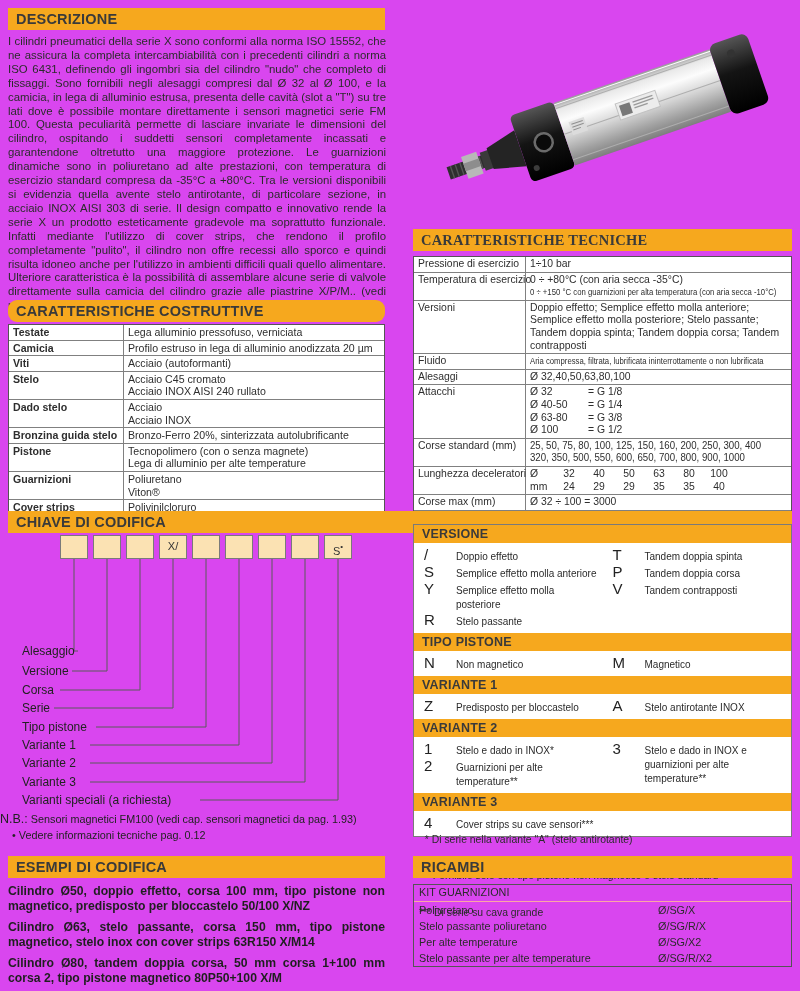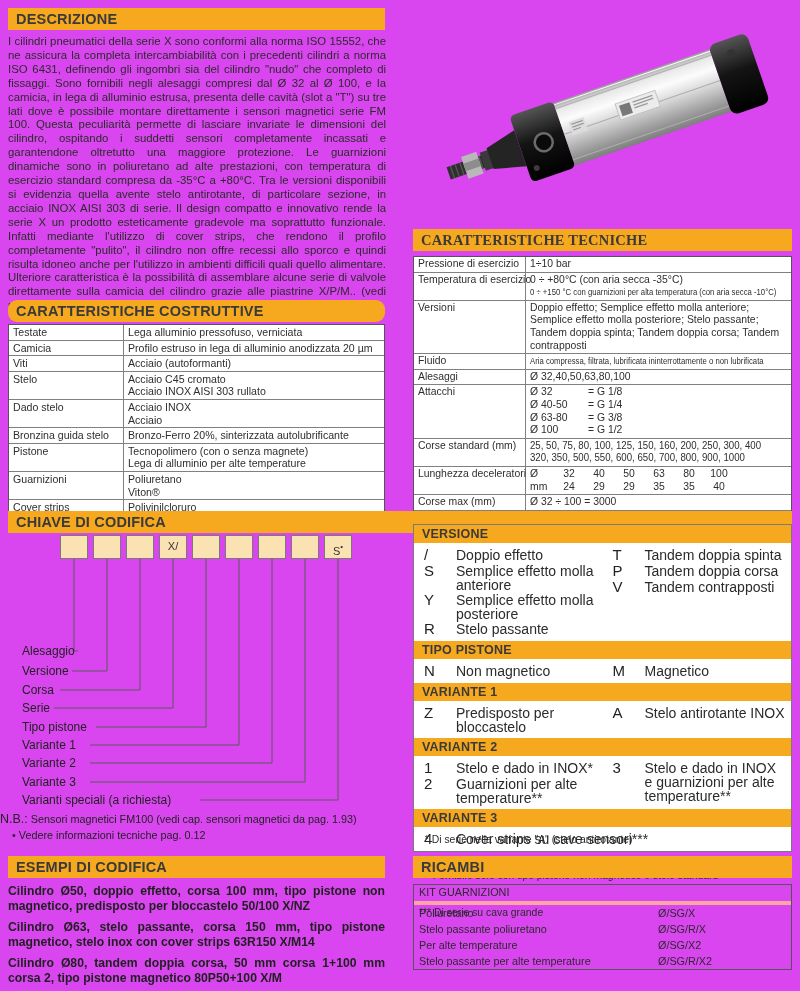--- a/index.html
+++ b/index.html
@@ -14,21 +14,21 @@
              text-align:justify;color:#2b2b2b;}
   
   .tbl{position:absolute;border:1px solid #555;box-sizing:border-box;background:#fff;}
   .trow{display:flex;border-top:1px solid #808080;}
   .trow:first-child{border-top:none;}
   .tl{flex:none;padding:1px 4px;border-right:1px solid #808080;box-sizing:border-box;white-space:nowrap;line-height:12.6px;}
   .tv{flex:1;padding:1px 4px;min-width:0;}
   .tv>div{line-height:12.6px;white-space:nowrap;}
   .tv>div.wrap{white-space:normal;}
   #costr-tbl{left:8px;top:324px;width:377px;font-size:10.6px;}
-  #costr-tbl .tl{width:115px;}
+  #costr-tbl .tl{width:115px;font-weight:bold;}
   #tech-tbl{left:413px;top:256px;width:379px;font-size:10.4px;}
   #tech-tbl .tl{width:112px;}
   .sm{font-size:9px;transform:scaleX(.86);transform-origin:0 50%;width:118%;}
   .sq{transform:scaleX(.93);transform-origin:0 50%;width:108%;}
   .lsq{transform:scaleX(.9);transform-origin:0 50%;display:inline-block;}
   .att-d{display:inline-block;width:58px;}
   .dec{display:inline-block;width:30px;text-align:center;}
   .dec0{display:inline-block;width:24px;text-align:left;}
   #tech-hdr{left:413px;top:229px;width:379px;font-family:Liberation Serif, serif;}
   #costr-hdr{left:8px;top:300px;width:377px;border-radius:9px;}
@@ -45,30 +45,30 @@
   #nb-line{position:absolute;left:0;top:812px;font-size:10.8px;color:#222;white-space:nowrap;}
   #nb-line .nbp{font-size:12.5px;}
   #bullet-line{position:absolute;left:12px;top:829px;font-size:10.8px;color:#222;white-space:nowrap;text-align:right;}
   
   #vpanel{position:absolute;left:413px;top:524px;width:379px;border:1px solid #7a7a7a;box-sizing:border-box;background:#fff;}
   .phdr{background:var(--accent);font-weight:bold;font-size:12.5px;color:#3a3a3a;padding:2px 0 2px 8px;letter-spacing:.2px;}
   .pbody{display:flex;padding:4px 0;}
   .pcol{width:50%;box-sizing:border-box;}
   .pitem{display:flex;align-items:baseline;margin:0;}
   .pcode{width:32px;flex:none;font-size:15px;line-height:16px;color:#222;padding-left:10px;box-sizing:content-box;}
-  .plabel{font-size:14px;line-height:14px;color:#2b2b2b;padding-right:6px;}
+  .plabel{font-size:10px;line-height:14px;color:#2b2b2b;padding-right:6px;}
   #fnotes{position:absolute;left:419px;top:809px;font-size:10.4px;line-height:12.3px;color:#2b2b2b;white-space:pre;}
   
   #esempi-hdr{left:8px;top:856px;width:377px;}
   #esempi-body{position:absolute;left:8px;top:884px;width:377px;}
   .ex{font-weight:bold;font-size:12.2px;line-height:14.6px;text-align:justify;margin:0 0 7px;color:#1f1f1f;}
   #ricambi-hdr{left:413px;top:856px;width:379px;}
   #ricambi-tbl{position:absolute;left:413px;top:884px;width:379px;border:1px solid #555;box-sizing:border-box;
                font-size:10.8px;color:#2b2b2b;}
-  .rhead{border-bottom:4px solid #fca5a5;padding:1px 5px;line-height:13.5px;}
+  .rhead{border-bottom:1px solid #fca5a5;padding:1px 5px;line-height:13.5px;}
   .rrow{display:flex;padding:2px 5px 1px;line-height:13px;}
   .rlabel{flex:1;}
   .rcode{width:128px;flex:none;}
 </style>
 </head>
 <body>
 
 <div class="page">
 
   <div class="hdr" id="desc-hdr">DESCRIZIONE</div>
@@ -206,28 +206,28 @@
     <div class="trow">
       <div class="tl">Viti</div>
       <div class="tv">
           <div>Acciaio (autoformanti)</div>
         </div>
     </div>
     <div class="trow">
       <div class="tl">Stelo</div>
       <div class="tv">
         <div>Acciaio C45 cromato</div>
-          <div>Acciaio INOX AISI 303 rullato</div>
+          <div>Acciaio INOX AISI 240 rullato</div>
       </div>
     </div>
     <div class="trow">
       <div class="tl">Dado stelo</div>
       <div class="tv">
-        <div>Acciaio INOX</div>
-          <div>Acciaio</div>
+        <div>Acciaio</div>
+          <div>Acciaio INOX</div>
       </div>
     </div>
     <div class="trow">
       <div class="tl">Bronzina guida stelo</div>
       <div class="tv">
           <div>Bronzo-Ferro 20%, sinterizzata autolubrificante</div>
         </div>
     </div>
     <div class="trow">
       <div class="tl">Pistone</div>

